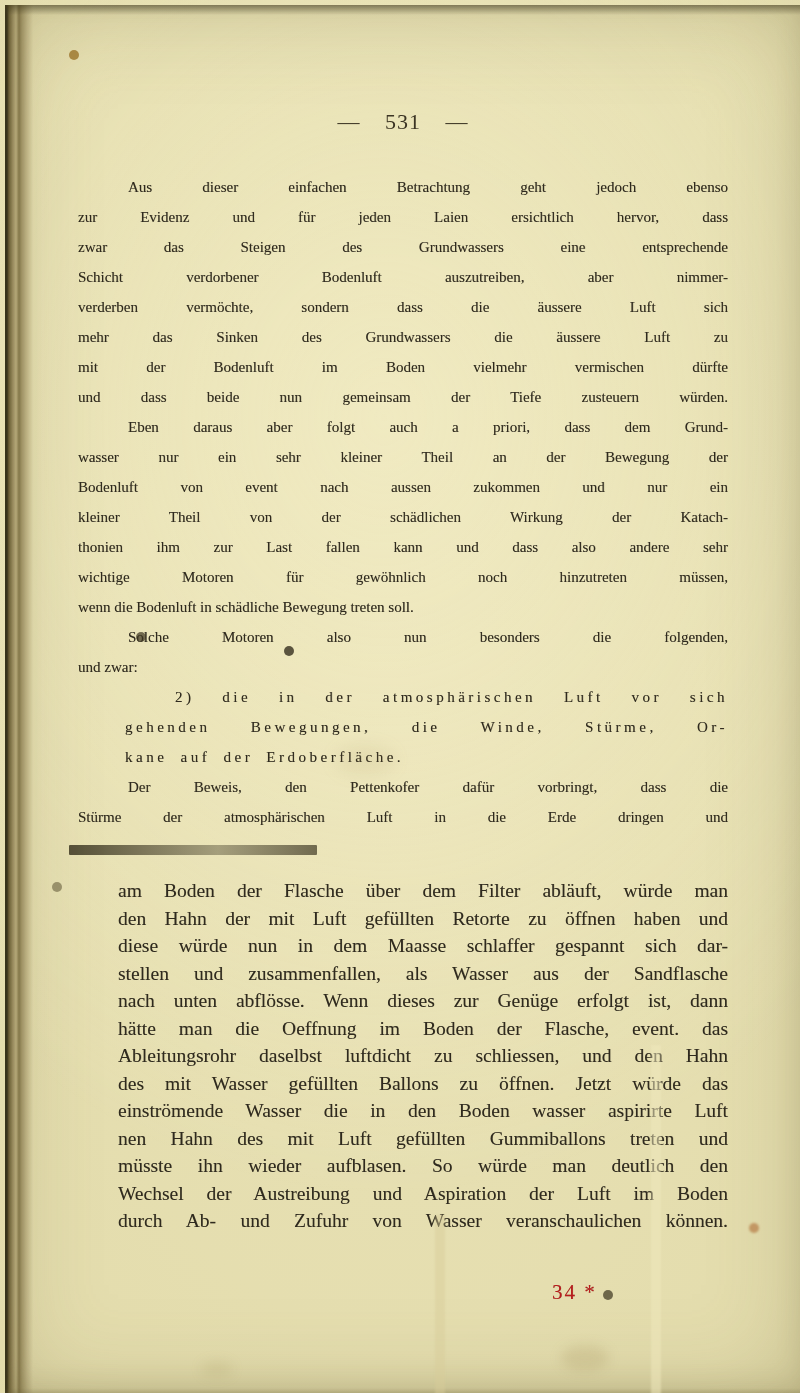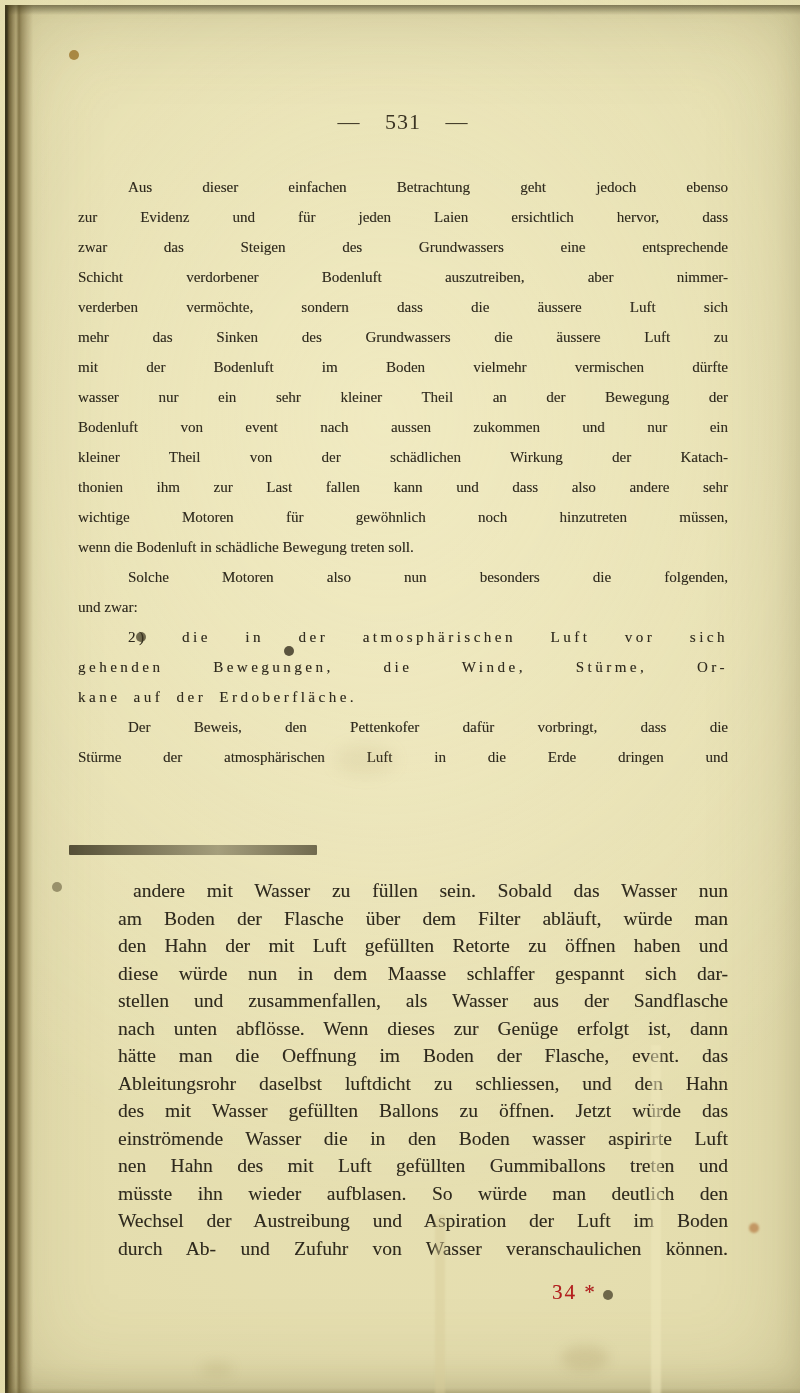--- a/index.html
+++ b/index.html
@@ -47,21 +47,21 @@
     color:#3c3524;
   }
   .body-text { position:absolute; left:63px; top:157px; width:670px; }
   .bline {
     height:30px; line-height:30px; font-size:15px;
     text-align:justify; text-align-last:justify;
     text-shadow:0.3px 0.3px 0 rgba(47,42,30,0.35);
   }
   .bline.indent { text-indent:50px; }
   .bline.nojust { text-align-last:left; }
-  .bline.sperr  { letter-spacing:3.5px; word-spacing:6px; }
+  .bline.sperr  { letter-spacing:3.5px; word-spacing:6px;margin-left:47px; }
   .fn-rule {
     position:absolute; left:64px; top:840px; width:248px; height:2px; border-radius:1px;
     background:linear-gradient(to right, rgba(60,54,34,0.85), rgba(60,54,34,0.40) 60%, rgba(60,54,34,0.70));
   }
   .footnote { position:absolute; left:103px; top:862px; width:630px; }
   .fline {
     height:27.5px; line-height:27.5px; font-size:19.5px;
     text-align:justify; text-align-last:justify;
     text-shadow:0.3px 0.3px 0 rgba(47,42,30,0.30);
   }
@@ -84,39 +84,40 @@
   <div class="page-number">— 531 —</div>
 
   <main class="body-text" id="body-text">
       <div class="bline indent">Aus dieser einfachen Betrachtung geht jedoch ebenso</div>
       <div class="bline">zur Evidenz und für jeden Laien ersichtlich hervor, dass</div>
       <div class="bline">zwar das Steigen des Grundwassers eine entsprechende</div>
       <div class="bline">Schicht verdorbener Bodenluft auszutreiben, aber nimmer-</div>
       <div class="bline">verderben vermöchte, sondern dass die äussere Luft sich</div>
       <div class="bline">mehr das Sinken des Grundwassers die äussere Luft zu</div>
       <div class="bline">mit der Bodenluft im Boden vielmehr vermischen dürfte</div>
+      <div class="bline">und dass beide nun gemeinsam der Tiefe zusteuern würden.</div>
+      <div class="bline indent">Eben daraus aber folgt auch a priori, dass dem Grund-</div>
       <div class="bline">wasser nur ein sehr kleiner Theil an der Bewegung der</div>
       <div class="bline">Bodenluft von event nach aussen zukommen und nur ein</div>
       <div class="bline">kleiner Theil von der schädlichen Wirkung der Katach-</div>
       <div class="bline">thonien ihm zur Last fallen kann und dass also andere sehr</div>
       <div class="bline">wichtige Motoren für gewöhnlich noch hinzutreten müssen,</div>
       <div class="bline nojust">wenn die Bodenluft in schädliche Bewegung treten soll.</div>
       <div class="bline indent">Solche Motoren also nun besonders die folgenden,</div>
       <div class="bline nojust">und zwar:</div>
       <div class="bline indent sperr">2) die in der atmosphärischen Luft vor sich</div>
       <div class="bline sperr">gehenden Bewegungen, die Winde, Stürme, Or-</div>
       <div class="bline nojust sperr">kane auf der Erdoberfläche.</div>
       <div class="bline indent">Der Beweis, den Pettenkofer dafür vorbringt, dass die</div>
       <div class="bline">Stürme der atmosphärischen Luft in die Erde dringen und</div>
     </main>
 
   <div class="fn-rule"></div>
 
   <section class="footnote" id="footnote">
-      <div class="fline indent">andere mit Wasser zu füllen sein. Sobald das Wasser nun</div>
       <div class="fline">am Boden der Flasche über dem Filter abläuft, würde man</div>
       <div class="fline">den Hahn der mit Luft gefüllten Retorte zu öffnen haben und</div>
       <div class="fline">diese würde nun in dem Maasse schlaffer gespannt sich dar-</div>
       <div class="fline">stellen und zusammenfallen, als Wasser aus der Sandflasche</div>
       <div class="fline">nach unten abflösse. Wenn dieses zur Genüge erfolgt ist, dann</div>
       <div class="fline">hätte man die Oeffnung im Boden der Flasche, event. das</div>
       <div class="fline">Ableitungsrohr daselbst luftdicht zu schliessen, und den Hahn</div>
       <div class="fline">des mit Wasser gefüllten Ballons zu öffnen. Jetzt würde das</div>
       <div class="fline">einströmende Wasser die in den Boden wasser aspirirte Luft</div>
       <div class="fline">nen Hahn des mit Luft gefüllten Gummiballons treten und</div>

